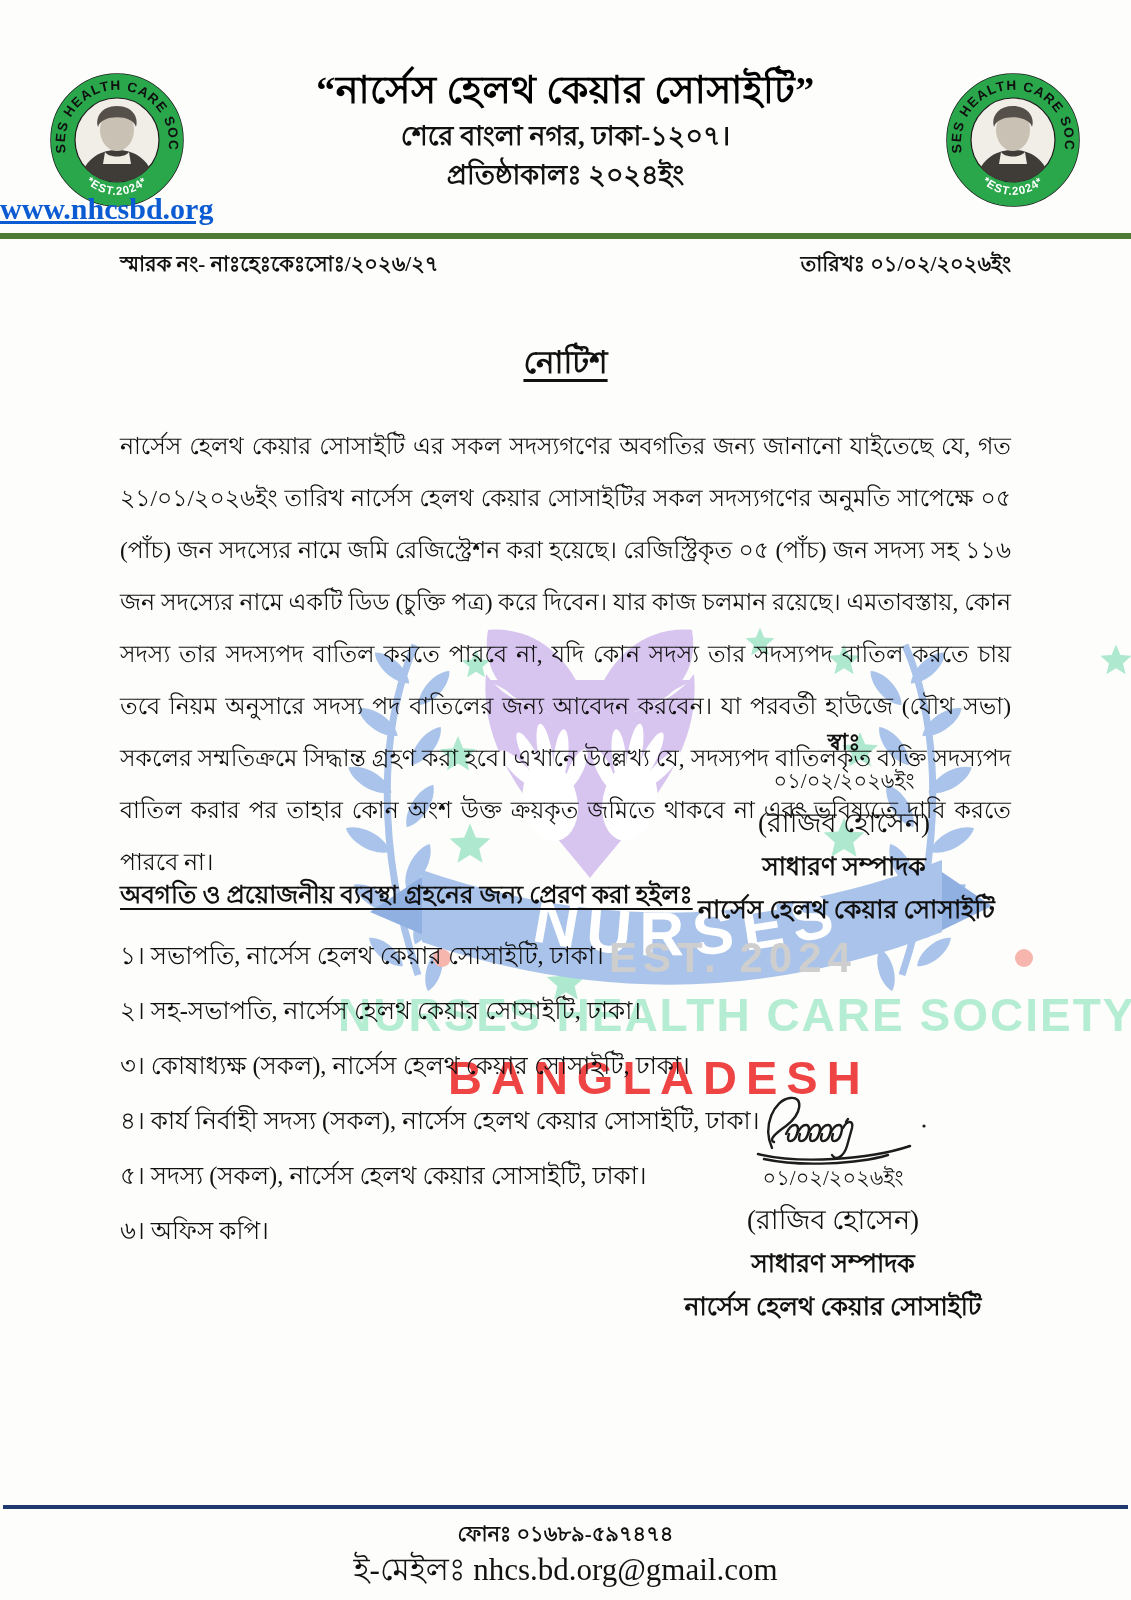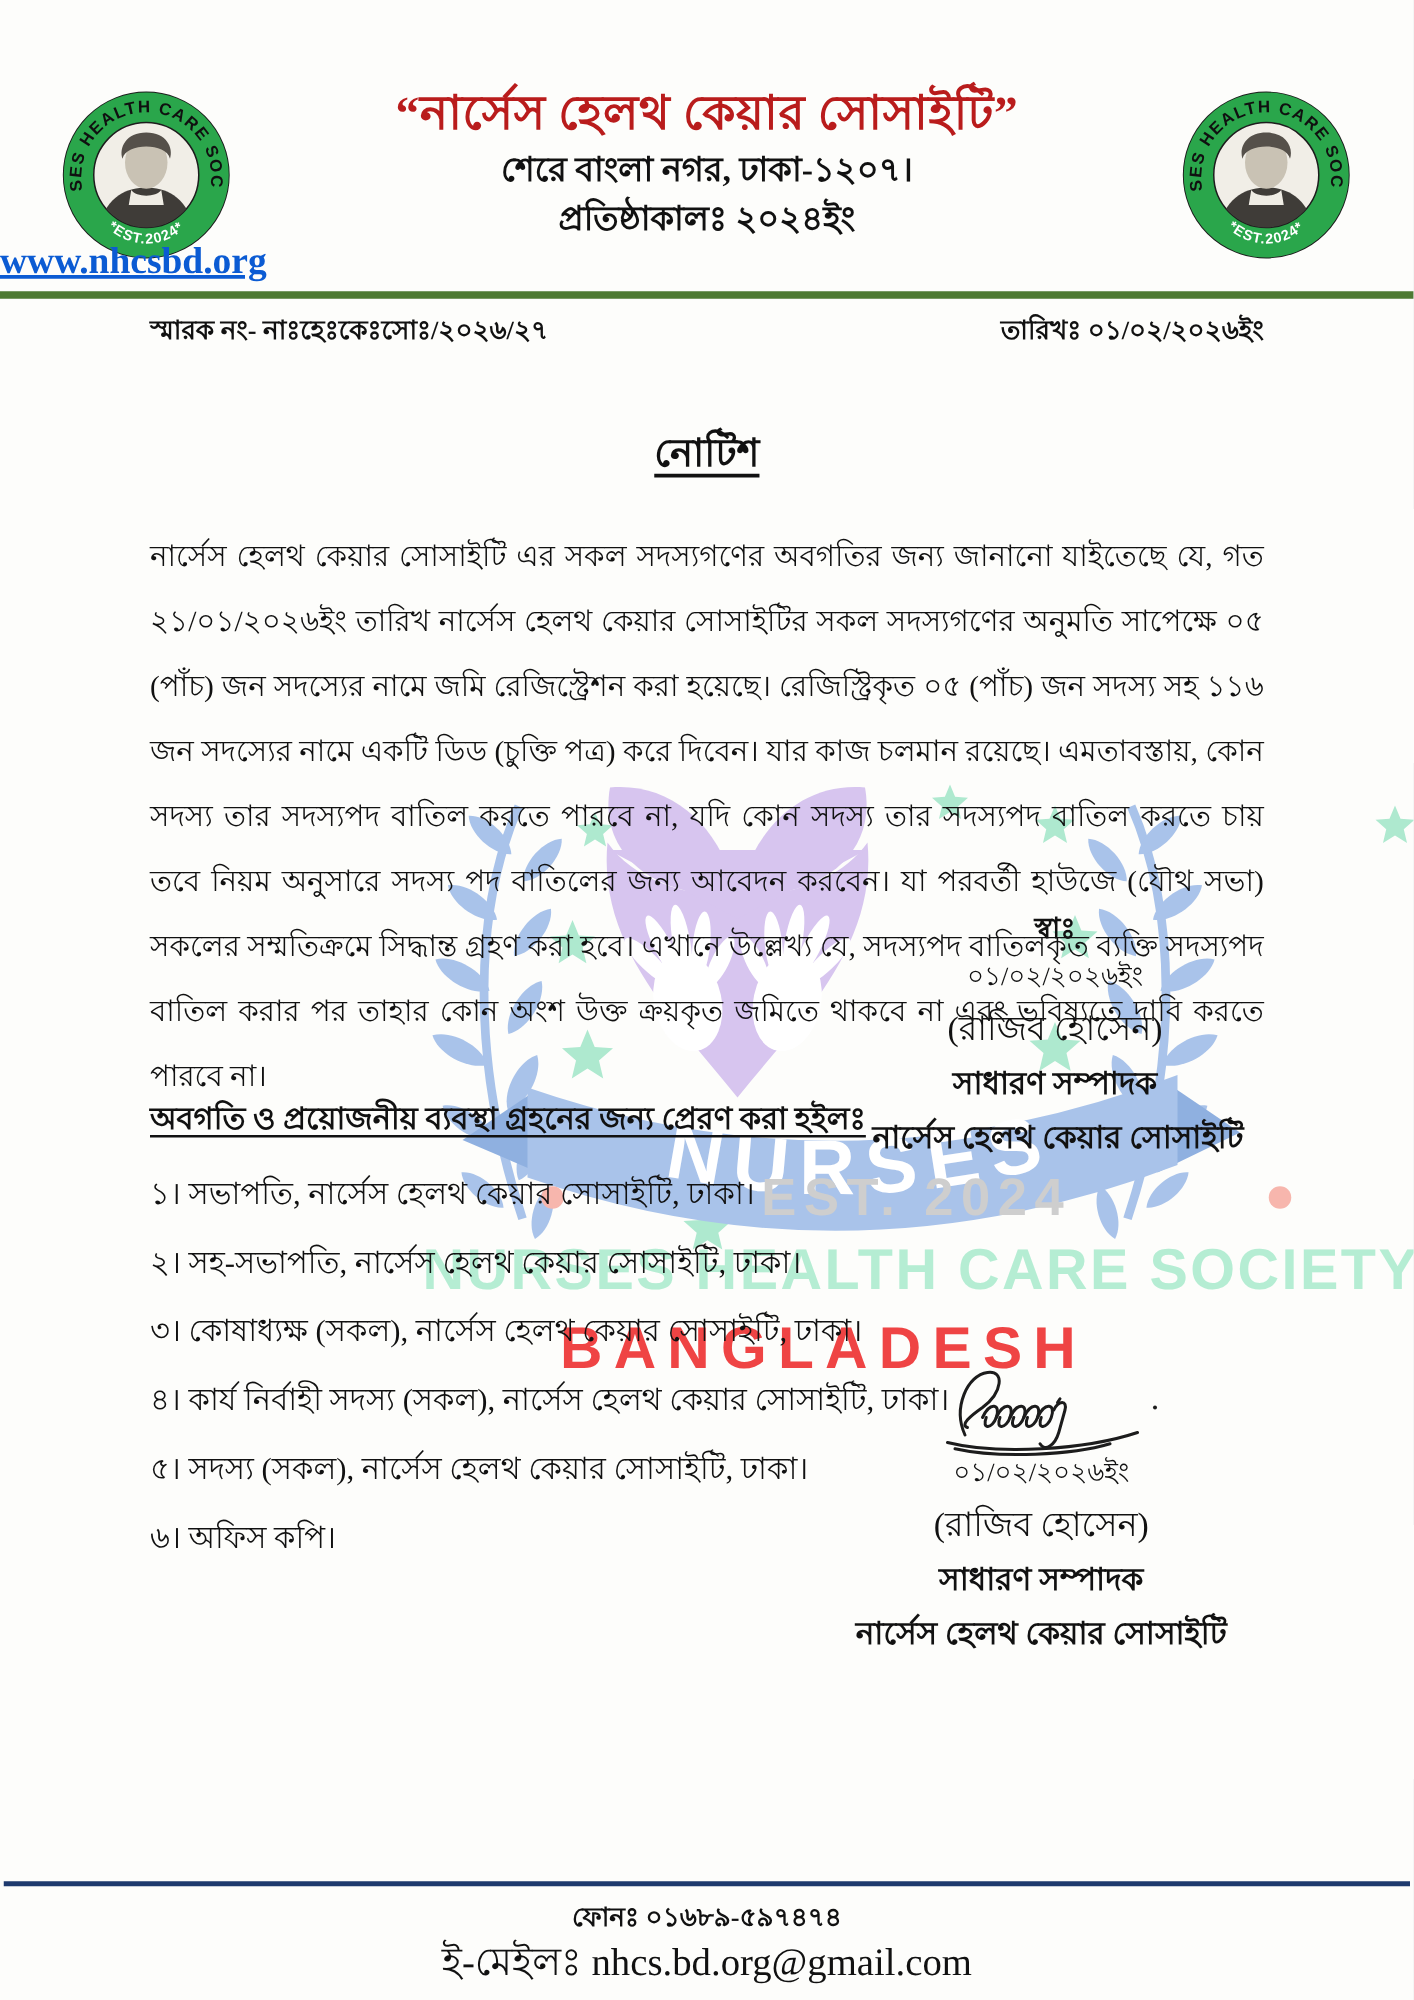--- a/index.html
+++ b/index.html
@@ -10,21 +10,21 @@
     background:#fdfdfb;
     font-family:"Liberation Serif", serif;
     color:#111;
     overflow:hidden;
   }
   
   .logo{position:absolute;top:72px;width:136px;height:136px;}
   .logo.left{left:49px;}
   .logo.right{left:945px;}
   .hdr-title{position:absolute;top:60px;left:0;width:100%;text-align:center;
-    font-size:38px;font-weight:bold;color:#b91c1c;letter-spacing:.5px;}
+    font-size:38px;font-weight:bold;color:#000000;letter-spacing:.5px;}
   .hdr-addr{position:absolute;top:115px;left:0;width:100%;text-align:center;
     font-size:27px;font-weight:600;}
   .hdr-est{position:absolute;top:154px;left:0;width:100%;text-align:center;
     font-size:27px;font-weight:600;}
   .hdr-link{position:absolute;top:192px;left:0;width:100%;text-align:left;
     font-size:30px;}
   .hdr-link a{color:#0b5bd3;text-decoration:underline;font-weight:600;}
   .hdr-divider{position:absolute;top:233px;left:0;width:100%;height:6px;background:#4e7a33;}
   
   .memo-row{position:absolute;top:248px;left:120px;width:891px;

